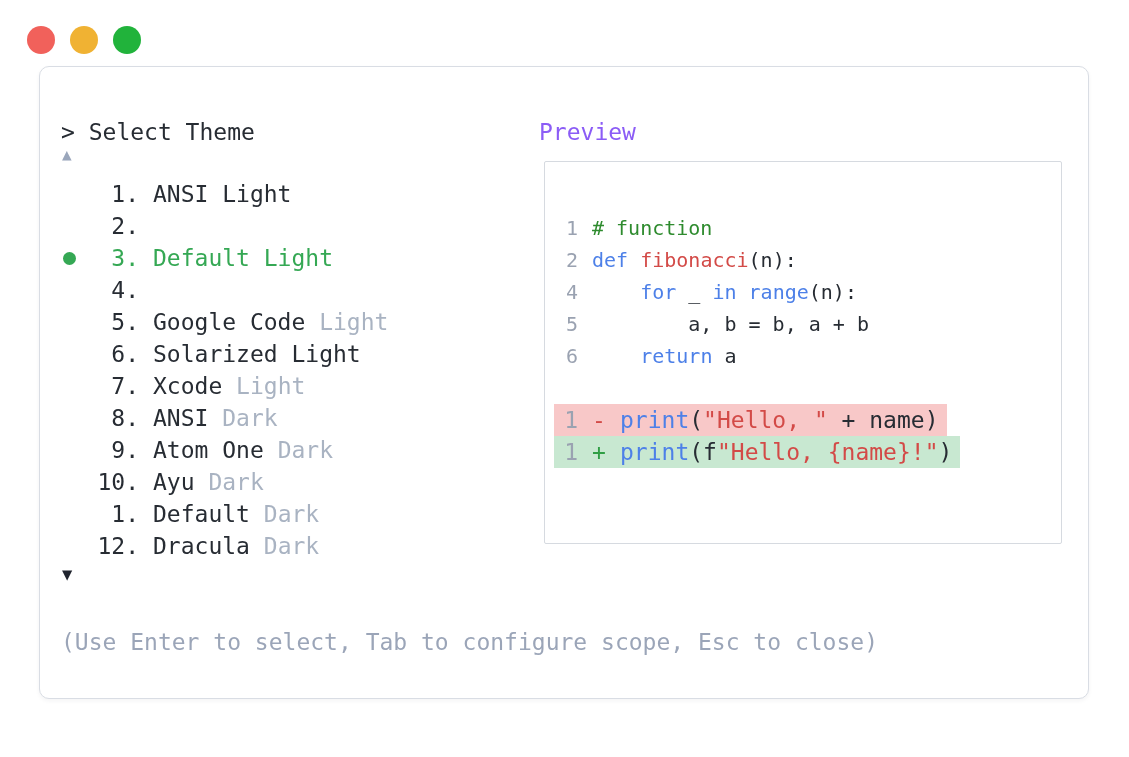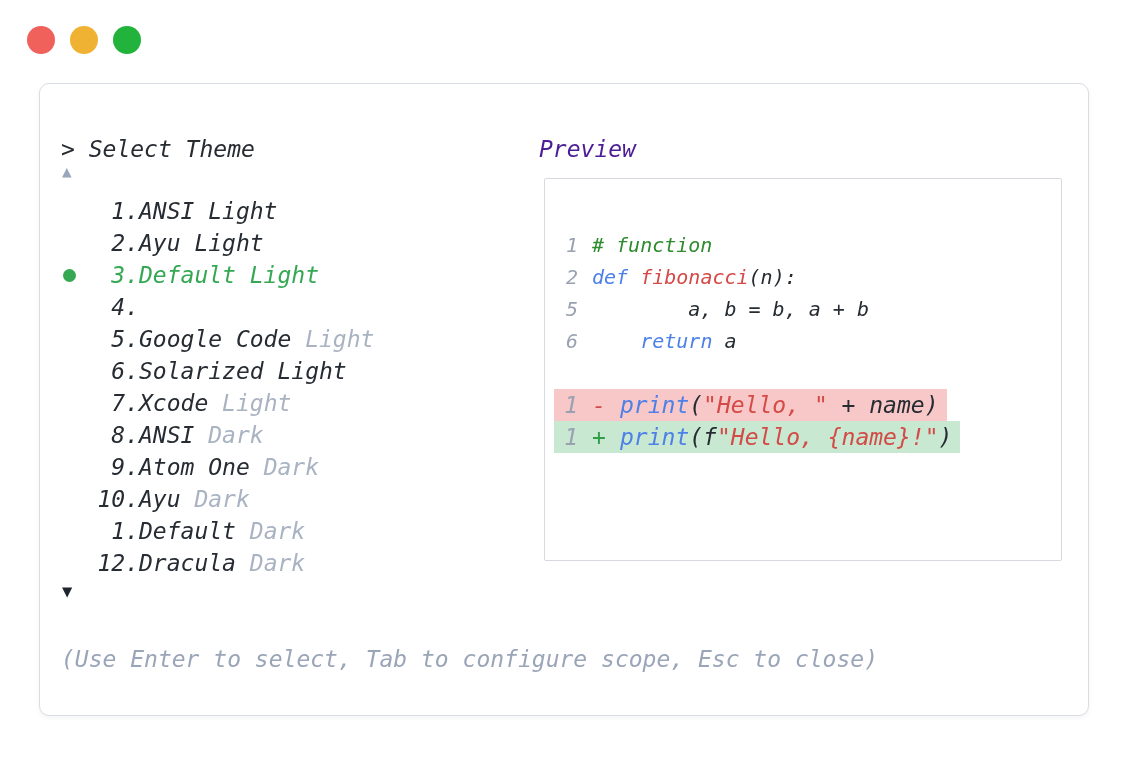--- a/index.html
+++ b/index.html
@@ -7,43 +7,43 @@
   body { font-family:"DejaVu Sans Mono","Liberation Mono",monospace; position:relative; color:#272c33; }
 
   
   .traffic { position:absolute; left:27px; top:26px; display:flex; gap:15px; }
   .light { width:28px; height:28px; border-radius:50%; }
   .light-close { background:#f1615b; }
   .light-min   { background:#f0b233; }
   .light-zoom  { background:#21b33b; }
 
   
-  .panel { position:absolute; left:39px; top:83px; width:1050px; height:633px;
+  .panel { position:absolute; left:39px; top:66px; width:1050px; height:633px;
            border:1.5px solid #d9dde4; border-radius:10px; background:#ffffff;
-           box-shadow:0 2px 4px rgba(30,40,60,0.05);font-style:italic; }
+           box-shadow:0 2px 4px rgba(30,40,60,0.05); }
 
   .prompt { position:absolute; left:21px; top:49px; font-size:23px; line-height:32px; white-space:pre; color:#272c33; }
 
   .scroll-up { position:absolute; left:22px; top:78px; font-size:16px; line-height:20px; color:#9aa6bb; cursor:pointer; }
   .scroll-down { position:absolute; left:22px; top:497px; font-size:17px; line-height:20px; color:#20242e; cursor:pointer; }
 
   .theme-list { position:absolute; left:21px; top:111px; }
   .trow { display:flex; height:32px; line-height:32px; font-size:23px; white-space:pre; color:#272c33; cursor:pointer; }
   .trow .marker { width:32px; position:relative; flex:0 0 32px; }
   .trow .dot { position:absolute; left:2px; top:10px; width:13px; height:13px; border-radius:50%; background:#35a854; }
   .trow .num { flex:0 0 46px; width:46px; text-align:right; }
-  .trow .name { }
+  .trow .name { margin-left:14px; }
   .trow .suffix { color:#a9b3c2; }
   .trow.selected { color:#35a854; }
   .trow.selected .suffix { color:#35a854; }
 
   .hint { position:absolute; left:21px; top:563px; font-size:23px; line-height:24px; white-space:pre; color:#9ba5b8; }
 
   
-  .preview-label { position:absolute; left:499px; top:49px; font-size:23px; line-height:32px; color:#4c1d95; }
+  .preview-label { position:absolute; left:499px; top:49px; font-size:23px; line-height:32px; color:#8b5cf6; }
   .preview-box { position:absolute; left:504px; top:94px; width:518px; height:383px;
                  border:1px solid #d6dae0; border-radius:2px; background:#ffffff;
                  padding:50px 0 0 19px; overflow:hidden; }
 
   .code-line { height:32px; line-height:32px; font-size:20px; white-space:pre; color:#272c33; }
   .ln { display:inline-block; min-width:14px; margin-right:14px; text-align:right; color:#9aa2b1; }
   .sign { display:inline-block; min-width:14px; margin-right:14px; text-align:center; }
   .sign-minus { color:#d34a47; }
   .sign-plus  { color:#2f9e44; }
 
@@ -72,21 +72,21 @@
 
   <div class="prompt">&gt; Select Theme</div>
 
   <div class="scroll-up">▲</div>
 
   <div class="theme-list">
     <div class="trow">
       <span class="marker"></span><span class="num">1.</span><span class="name">ANSI Light</span><span class="suffix"></span>
     </div>
     <div class="trow">
-      <span class="marker"></span><span class="num">2.</span><span class="name">Ayu Light</span><span class="suffix"></span>
+      <span class="marker"></span><span class="num">2.</span><span class="suffix"></span>
     </div>
     <div class="trow selected">
       <span class="marker"><span class="dot"></span></span><span class="num">3.</span><span class="name">Default Light</span><span class="suffix"></span>
     </div>
     <div class="trow">
       <span class="marker"></span><span class="num">4.</span><span class="suffix"></span>
     </div>
     <div class="trow">
       <span class="marker"></span><span class="num">5.</span><span class="name">Google Code</span><span class="suffix"> Light</span>
     </div>
@@ -115,20 +115,21 @@
 
   <div class="scroll-down">▼</div>
 
   <div class="hint">(Use Enter to select, Tab to configure scope, Esc to close)</div>
 
   <div class="preview-label">Preview</div>
 
   <div class="preview-box">
     <div class="code-line"><span class="ln">1</span><span class="tok-comment"># function</span></div>
     <div class="code-line"><span class="ln">2</span><span class="tok-kw">def</span><span> </span><span class="tok-name">fibonacci</span><span>(n):</span></div>
+    <div class="code-line"><span class="ln">4</span><span>    </span><span class="tok-kw">for</span><span> _ </span><span class="tok-kw">in</span><span> </span><span class="tok-kw">range</span><span>(n):</span></div>
     <div class="code-line"><span class="ln">5</span><span>        a, b = b, a + b</span></div>
     <div class="code-line"><span class="ln">6</span><span>    </span><span class="tok-kw">return</span><span> a</span></div>
 
     <div class="spacer"></div>
 
     <div class="diff-line">
       <span class="diff-chip diff-del"><span class="ln">1</span><span class="sign sign-minus">-</span><span class="tok-kw">print</span><span>(</span><span class="tok-str">"Hello, "</span><span> + name)</span></span>
     </div>
     <div class="diff-line">
       <span class="diff-chip diff-add"><span class="ln">1</span><span class="sign sign-plus">+</span><span class="tok-kw">print</span><span>(f</span><span class="tok-str">"Hello, {name}!"</span><span>)</span></span>

